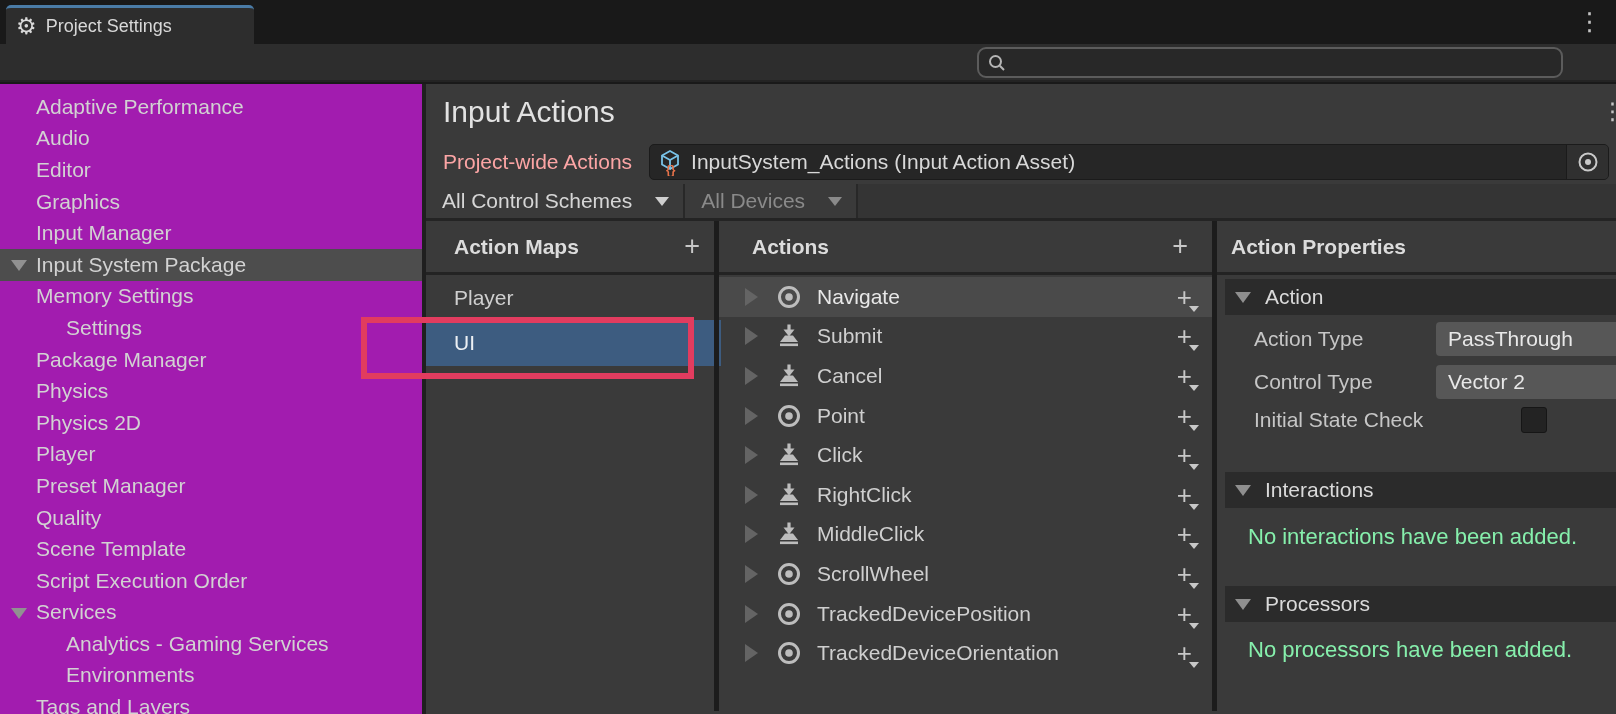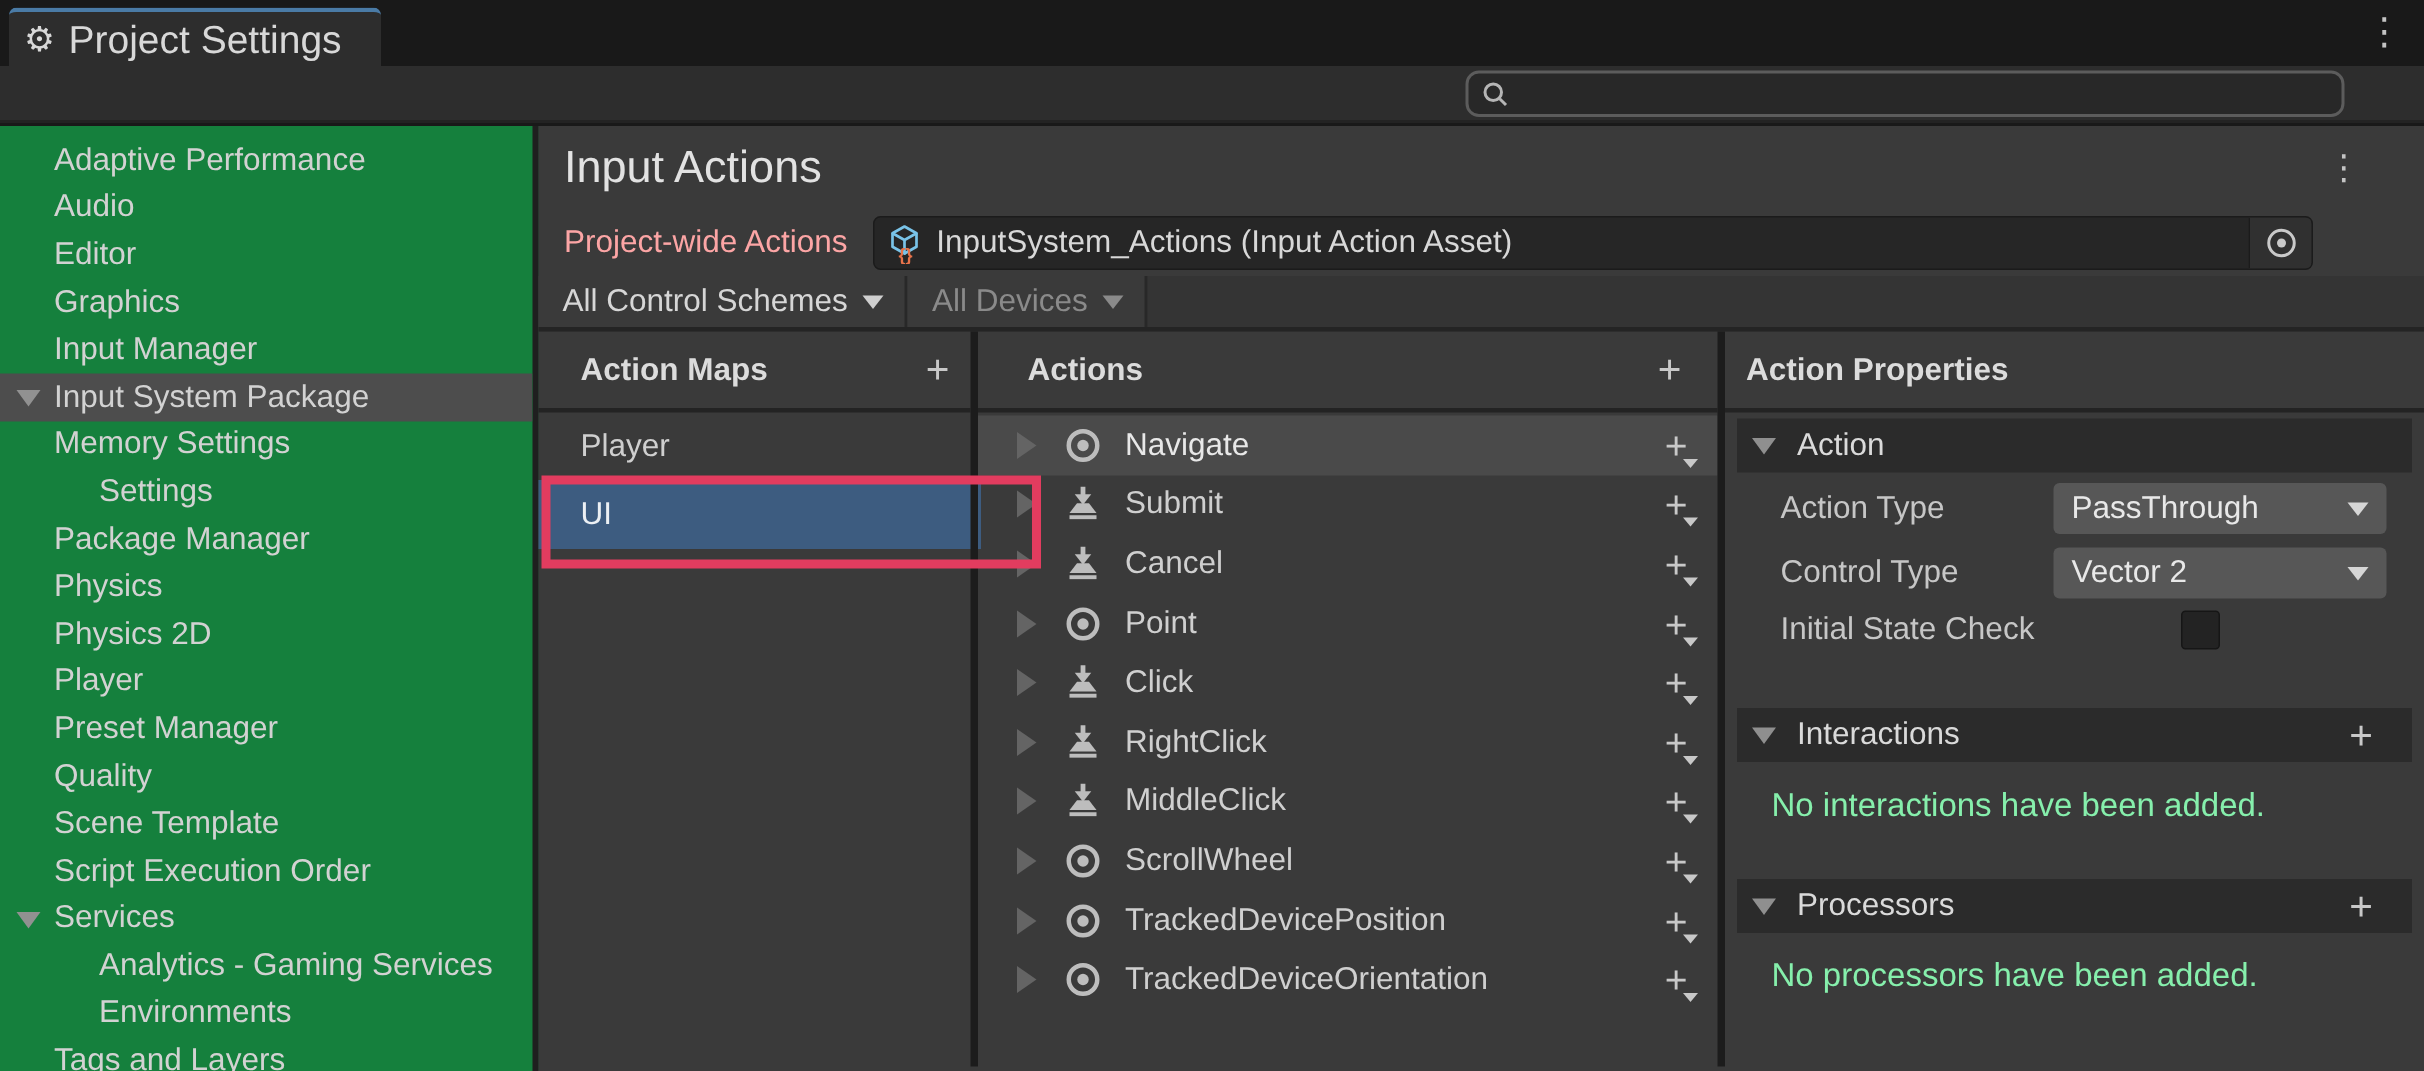--- a/index.html
+++ b/index.html
@@ -5,34 +5,34 @@
   * { margin:0; padding:0; box-sizing:border-box; }
   html,body { background:#111; }
   body { font-family:"Liberation Sans", sans-serif; }
   .window { position:relative; width:1616px; height:714px; background:#191919; overflow:hidden; color:#cfcfcf; }
 
   
   .titlebar { position:absolute; left:0; top:0; width:100%; height:44px; background:#191919; }
   .tab { position:absolute; left:6px; top:5px; width:248px; height:39px; background:#2d2d2d;
          border-top:3px solid #4a7ba6; border-radius:5px 5px 0 0; display:flex; align-items:center; padding-left:10px; gap:9px; }
   .gear { font-size:23px; color:#d8d8d8; line-height:1; }
-  .tab-label { font-size:26px; color:#d8d8d8; }
+  .tab-label { font-size:18px; color:#d8d8d8; }
   .kebab { position:absolute; right:14px; top:9px; font-size:25px; color:#c4c4c4; letter-spacing:0; cursor:pointer; line-height:1; }
 
   
   .toolbar { position:absolute; left:0; top:44px; width:100%; height:38px; background:#2d2d2d; border-bottom:2px solid #232323; }
   .search { position:absolute; left:977px; top:3px; width:586px; height:31px; background:#282828;
             border:2px solid #5c5c5c; border-radius:9px; display:flex; align-items:center; padding-left:8px; gap:6px; }
   .search input { background:transparent; border:none; outline:none; color:#d8d8d8; font-size:19px; width:520px; font-family:inherit; }
 
   
   .body { position:absolute; left:0; top:84px; width:100%; height:630px; display:flex; }
 
   
-  .sidebar { width:359px; background:#15803d; border-right:4px solid #1f1f1f; padding-top:7px; overflow:hidden; flex:none; }
+  .sidebar { width:426px; background:#a21caf; border-right:4px solid #1f1f1f; padding-top:7px; overflow:hidden; flex:none; }
   .side-item { position:relative; height:31.6px; display:flex; align-items:center; font-size:21px; color:#d2d2d2; cursor:pointer; }
   .side-item.selected { background:#4d4d4d; }
   .side-item .tri-down { position:absolute; left:11px; top:11px; width:0; height:0;
         border-left:8px solid transparent; border-right:8px solid transparent; border-top:11px solid #919191; display:none; }
   .side-item.has-exp .tri-down { display:block; }
   .side-item .side-label { margin-left:36px; white-space:nowrap; }
   .side-item.indent .side-label { margin-left:66px; }
 
   
   .main { position:relative; flex:1; background:#3a3a3a; }
@@ -42,21 +42,21 @@
 
   .pwa-row { height:44px; display:flex; align-items:center; padding-left:17px; }
   .pwa-label { font-size:21px; color:#fca5a5; white-space:nowrap; }
   .obj-field { margin-left:17px; height:36px; width:960px; background:#262626; border:1px solid #1b1b1b; border-radius:5px;
                display:flex; align-items:center; overflow:hidden; cursor:pointer; }
   .obj-field .asset-icon { margin-left:7px; flex:none; }
   .obj-text { margin-left:6px; font-size:21px; color:#d8d8d8; flex:1; white-space:nowrap; overflow:hidden; }
   .obj-picker { width:42px; height:100%; background:#303030; border-left:1px solid #1b1b1b; display:flex; align-items:center; justify-content:center; cursor:pointer; flex:none; }
 
   .schemes-row { height:37px; display:flex; align-items:stretch; border-bottom:3px solid #242424; background:#343434; }
-  .scheme-btn { display:flex; align-items:center; gap:10px; padding:0 14px 0 16px; background:#3a3a3a; border-right:2px solid #282828; cursor:pointer; }
+  .scheme-btn { display:flex; align-items:center; gap:23px; padding:0 14px 0 16px; background:#3a3a3a; border-right:2px solid #282828; cursor:pointer; }
   .scheme-btn span { font-size:21px; color:#d6d6d6; white-space:nowrap; }
   .scheme-btn.disabled span { color:#8a8a8a; }
   .caret { width:0; height:0; border-left:7px solid transparent; border-right:7px solid transparent; border-top:9px solid #cfcfcf; }
   .scheme-btn.disabled .caret { border-top-color:#8a8a8a; }
 
   
   .columns { display:flex; height:490px; }
   .col-divider { width:5px; background:#1c1c1c; flex:none; }
   .col-header { height:54px; border-bottom:3px solid #232323; display:flex; align-items:center; }
   .col-header .hdr-label { font-size:21px; font-weight:bold; color:#dcdcdc; }

